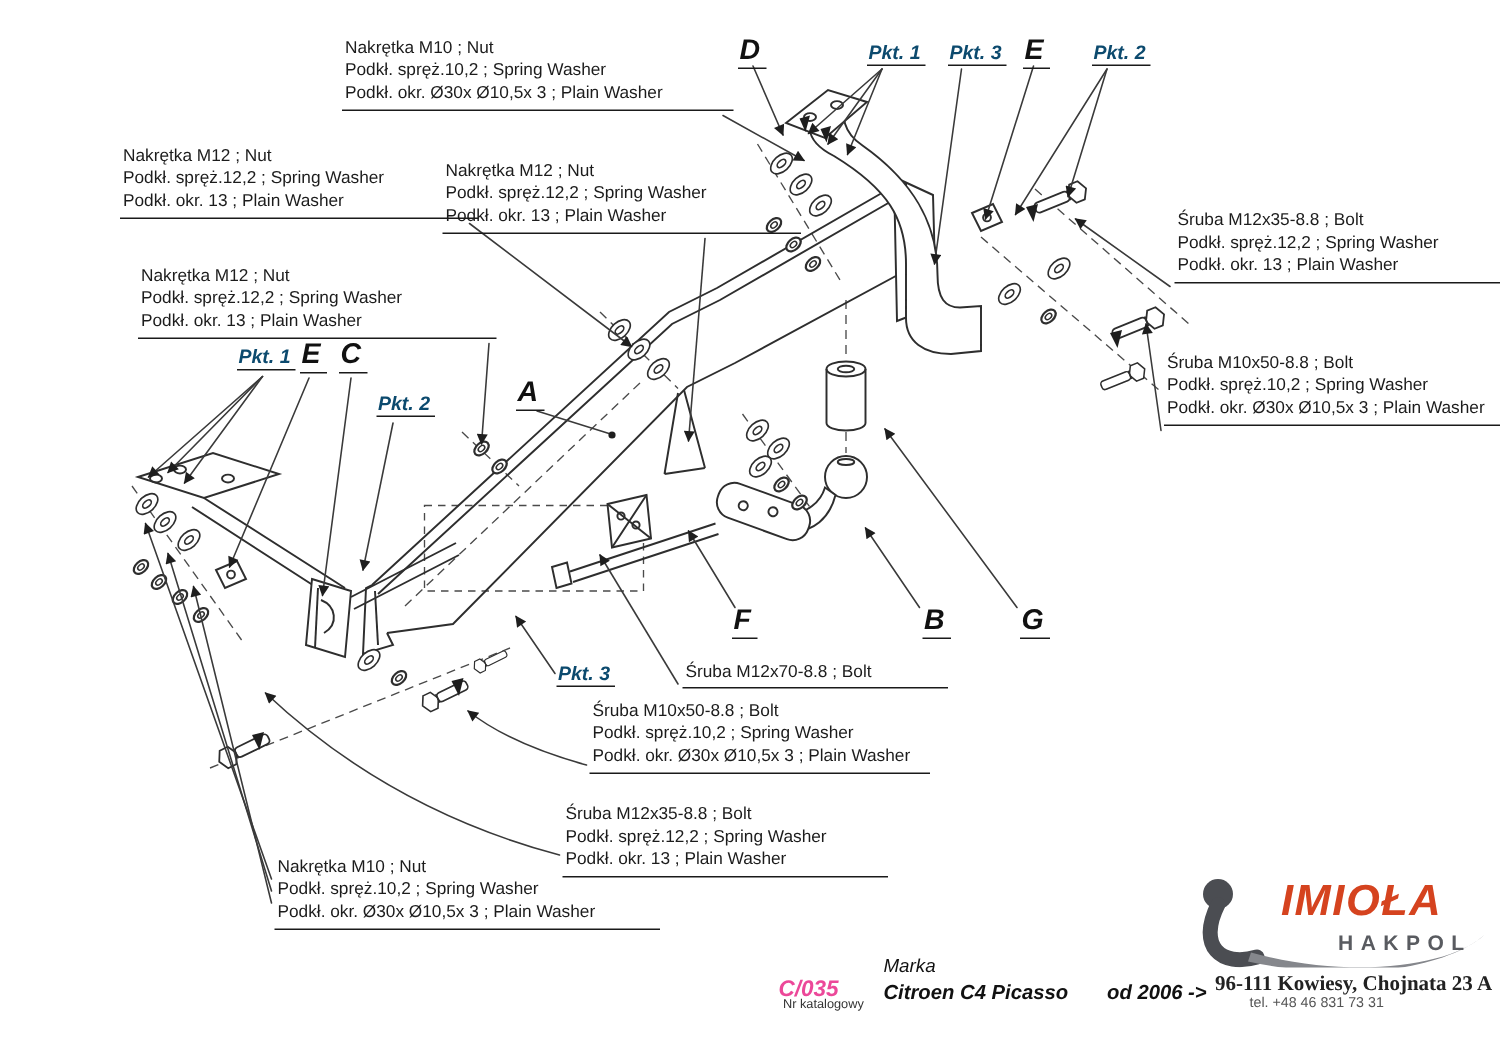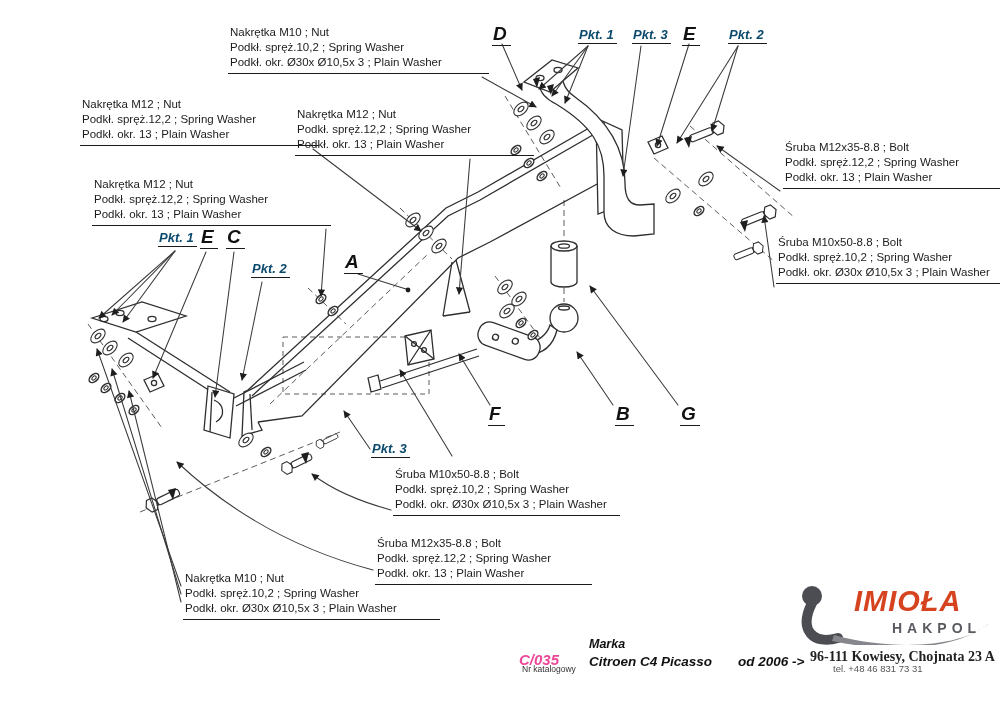--- a/index.html
+++ b/index.html
@@ -7,21 +7,21 @@
           font-family:"Liberation Sans",sans-serif;color:#111;}
   svg.diagram{position:absolute;left:0;top:0;}
   .callout{position:absolute;font-size:11.5px;line-height:1.32;
            white-space:nowrap;border-bottom:1.6px solid #1a1a1a;padding:0 3px 2px 2px;color:#1c1c1c;}
   .plabel{position:absolute;font-weight:bold;font-style:italic;font-size:19px;line-height:1.05;
           border-bottom:1.7px solid #1a1a1a;padding:0 4px 1px 1px;color:#111;}
   .pkt{position:absolute;font-weight:bold;font-style:italic;font-size:13px;line-height:1.1;
        border-bottom:1.6px solid #1a1a1a;padding:0 3px 1px 1px;color:#0c4a6e;}
   .footer-small{position:absolute;font-size:8.5px;color:#333;}
   .footer-big{position:absolute;font-weight:bold;font-style:italic;font-size:15px;color:#ec4899;}
-  .footer-brandlabel{position:absolute;font-weight:bold;font-style:italic;font-size:12.5px;color:#111;}
+  .footer-brandlabel{position:absolute;font-weight:normal;font-style:italic;font-size:12.5px;color:#111;}
   .footer-model{position:absolute;font-weight:bold;font-style:italic;font-size:13.5px;color:#111;}
   .footer-model span{margin-right:26px;}
   .logo-box{position:absolute;left:790px;top:583px;width:215px;height:110px;}
   .logo-brand{position:absolute;left:64px;top:2px;font-size:29px;font-weight:bold;font-style:italic;
               letter-spacing:1px;}
   .logo-sub{position:absolute;left:102px;top:37px;font-size:14px;font-weight:bold;letter-spacing:5px;}
   .logo-address{position:absolute;left:20px;top:66px;font-size:14px;font-weight:bold;color:#222;
                 font-family:"Liberation Serif",serif;}
   .logo-phone{position:absolute;left:20px;top:80px;font-size:9.5px;color:#555;padding-left:23px;}
 </style>
@@ -226,20 +226,23 @@
   <div class="callout" style="left:783px;top:140px;width:212px">
     <div>Śruba M12x35-8.8 ;  Bolt</div>
     <div>Podkł. spręż.12,2 ; Spring Washer</div>
     <div>Podkł. okr. 13 ; Plain Washer</div>
   </div>
   <div class="callout" style="left:776px;top:235px;width:222px">
     <div>Śruba M10x50-8.8 ;  Bolt</div>
     <div>Podkł. spręż.10,2 ; Spring Washer</div>
     <div>Podkł. okr.  Ø30x Ø10,5x 3 ; Plain Washer</div>
   </div>
+  <div class="callout" style="left:455px;top:441px;width:172px">
+    <div>Śruba M12x70-8.8 ;  Bolt</div>
+  </div>
   <div class="callout" style="left:393px;top:467px;width:222px">
     <div>Śruba M10x50-8.8 ;  Bolt</div>
     <div>Podkł. spręż.10,2 ; Spring Washer</div>
     <div>Podkł. okr.  Ø30x Ø10,5x 3 ; Plain Washer</div>
   </div>
   <div class="callout" style="left:375px;top:536px;width:212px">
     <div>Śruba M12x35-8.8 ;  Bolt</div>
     <div>Podkł. spręż.12,2 ; Spring Washer</div>
     <div>Podkł. okr. 13 ; Plain Washer</div>
   </div>

